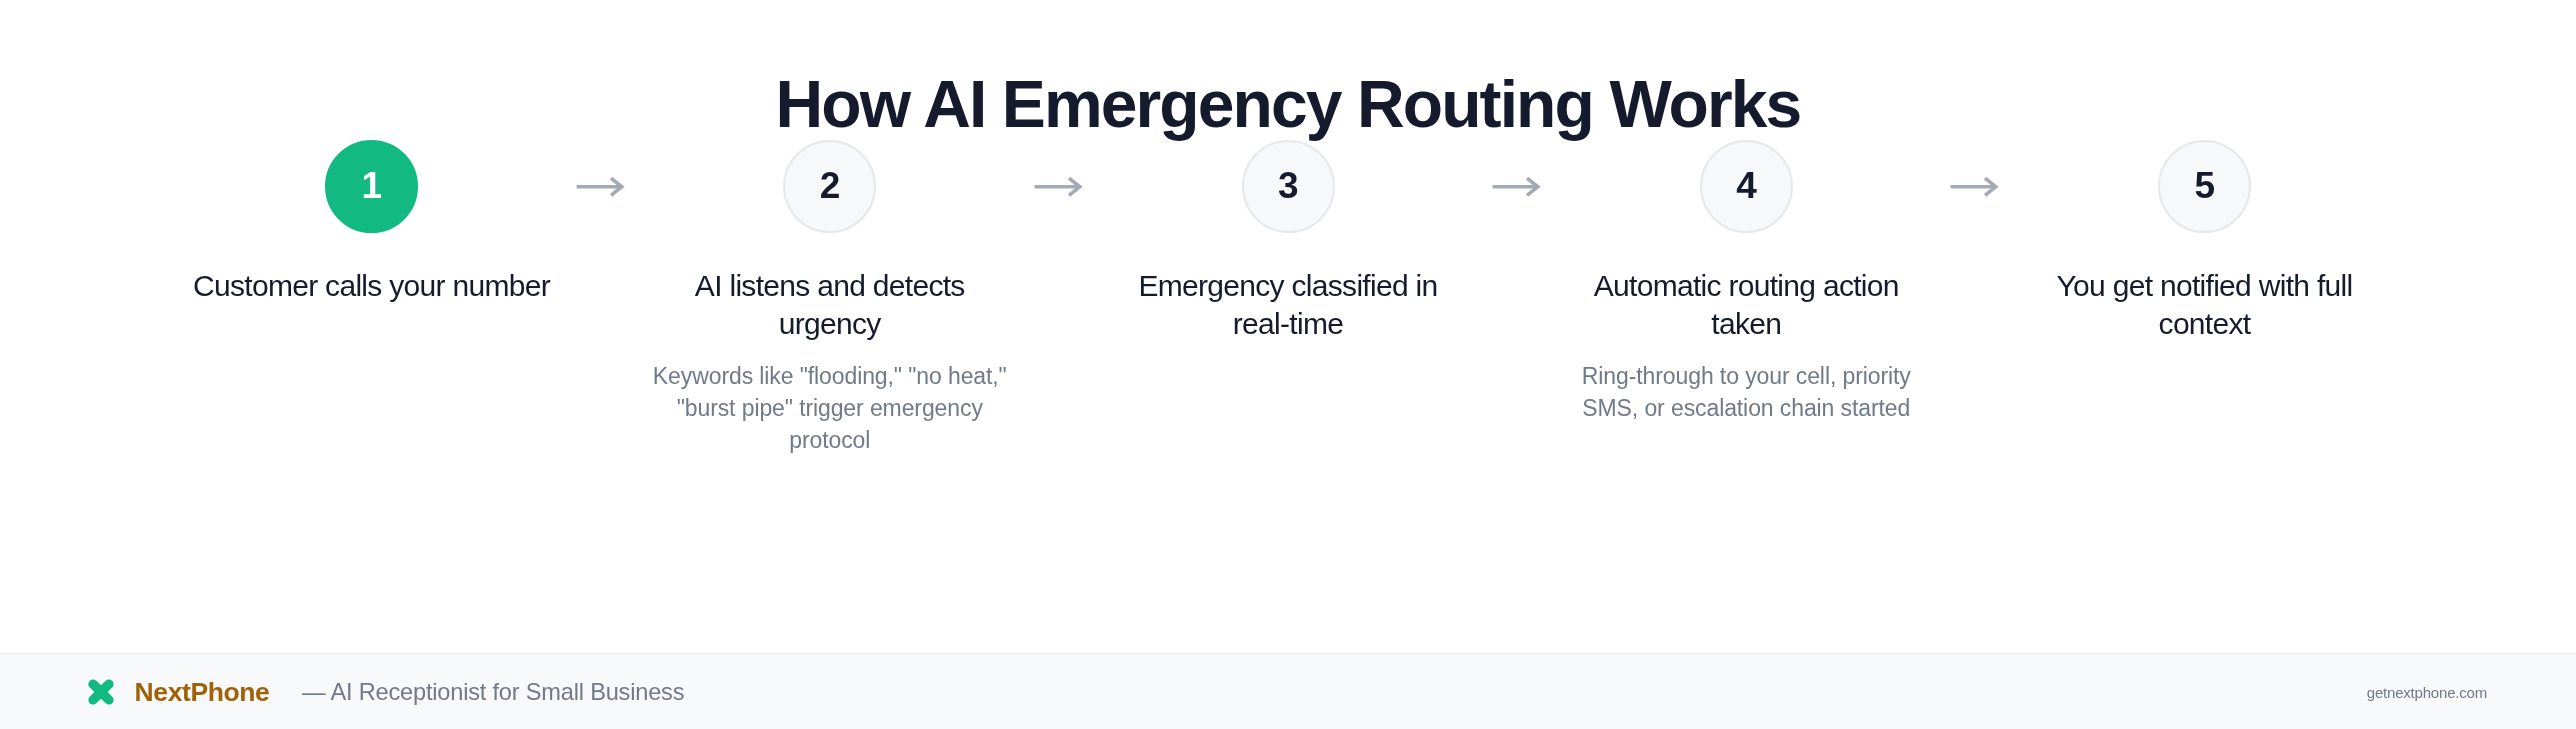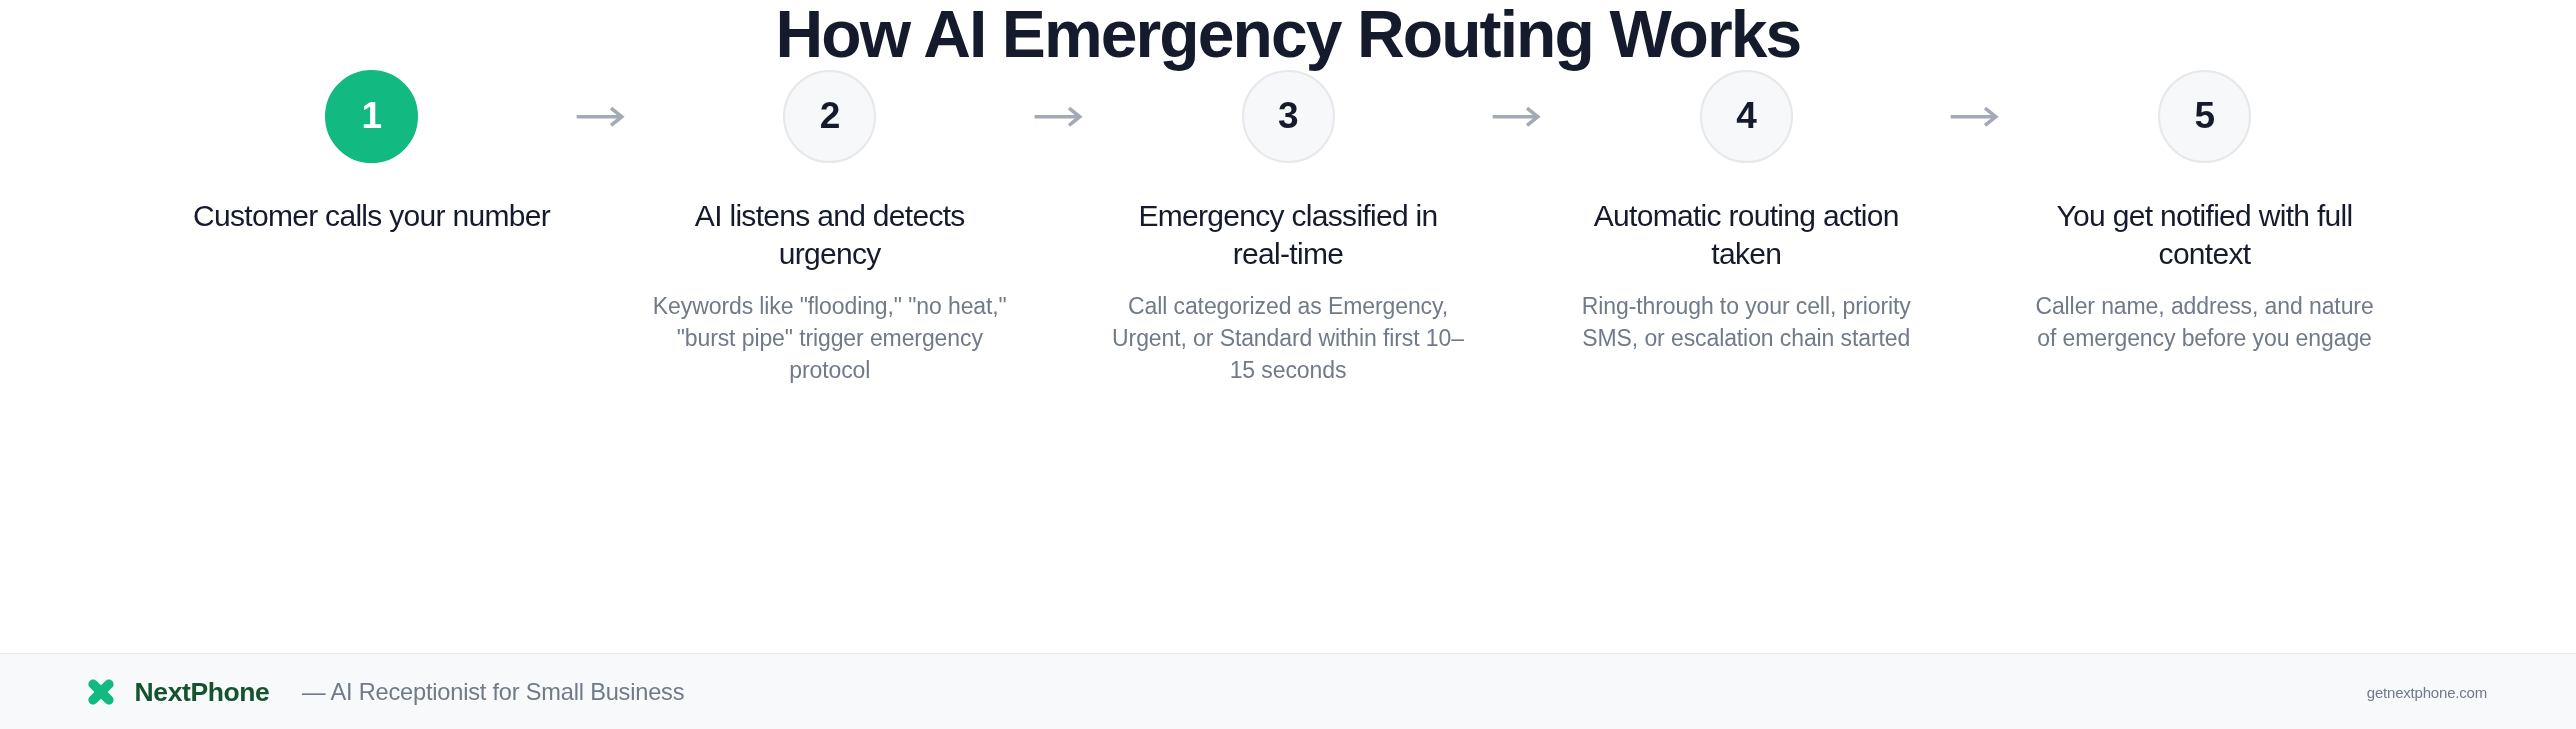--- a/index.html
+++ b/index.html
@@ -17,20 +17,21 @@
     width: 2576px;
     height: 730px;
     background: #ffffff;
     display: flex;
     flex-direction: column;
   }
 
   
   .title-block {
     width: 100%;
+    padding-top: 70px;
     text-align: center;
   }
 
   .page-title {
     font-size: 66px;
     font-weight: 800;
     letter-spacing: -1.9px;
     color: #151b2d;
     line-height: 1.06;
     white-space: nowrap;
@@ -141,21 +142,21 @@
     width: 30px;
     height: 30px;
     display: block;
     flex: 0 0 auto;
   }
 
   .brand-name {
     font-size: 26.5px;
     font-weight: 700;
     letter-spacing: -0.4px;
-    color: #14532d;
+    color: #a16207;
   }
 
   .brand-tagline {
     font-size: 23.6px;
     font-weight: 400;
     letter-spacing: -0.2px;
     color: #707a88;
     margin-left: 14px;
   }
 
@@ -205,21 +206,20 @@
           <path d="M2 15 H62" stroke="#a3aab5" stroke-width="5" stroke-linecap="butt" fill="none"></path>
           <path d="M50 3 L65 15 L50 27" stroke="#a3aab5" stroke-width="5" stroke-linecap="butt" stroke-linejoin="miter" fill="none"></path>
         </svg>
       </div>
 
       <div class="step">
         <div class="step-circle">
           <span>3</span>
         </div>
         <div class="step-heading">Emergency classified in real-time</div>
-        <div class="step-desc">Call categorized as Emergency, Urgent, or Standard within first 10–15 seconds</div>
       </div>
 
       <div class="step-arrow">
         <svg width="52" height="21.5" viewBox="0 0 72 30" aria-hidden="true">
           <path d="M2 15 H62" stroke="#a3aab5" stroke-width="5" stroke-linecap="butt" fill="none"></path>
           <path d="M50 3 L65 15 L50 27" stroke="#a3aab5" stroke-width="5" stroke-linecap="butt" stroke-linejoin="miter" fill="none"></path>
         </svg>
       </div>
 
       <div class="step">
@@ -235,21 +235,20 @@
           <path d="M2 15 H62" stroke="#a3aab5" stroke-width="5" stroke-linecap="butt" fill="none"></path>
           <path d="M50 3 L65 15 L50 27" stroke="#a3aab5" stroke-width="5" stroke-linecap="butt" stroke-linejoin="miter" fill="none"></path>
         </svg>
       </div>
 
       <div class="step">
         <div class="step-circle">
           <span>5</span>
         </div>
         <div class="step-heading">You get notified with full context</div>
-        <div class="step-desc">Caller name, address, and nature of emergency before you engage</div>
       </div>
 
     </div>
   </div>
 
   <div class="footer">
     <div class="footer-left">
       <svg class="brand-mark" viewBox="0 0 40 40" aria-hidden="true">
         <path d="M9.5 3.2 C6.1 3.2 3.2 6.1 3.2 9.5 C3.2 11.3 4 12.9 5.2 14.1 L11.1 20 L5.2 25.9 C4 27.1 3.2 28.7 3.2 30.5 C3.2 33.9 6.1 36.8 9.5 36.8 C11.3 36.8 12.9 36 14.1 34.8 L20 28.9 L25.9 34.8 C27.1 36 28.7 36.8 30.5 36.8 C33.9 36.8 36.8 33.9 36.8 30.5 C36.8 28.7 36 27.1 34.8 25.9 L28.9 20 L34.8 14.1 C36 12.9 36.8 11.3 36.8 9.5 C36.8 6.1 33.9 3.2 30.5 3.2 C28.7 3.2 27.1 4 25.9 5.2 L20 11.1 L14.1 5.2 C12.9 4 11.3 3.2 9.5 3.2 Z" fill="#12b981"></path>
       </svg>

